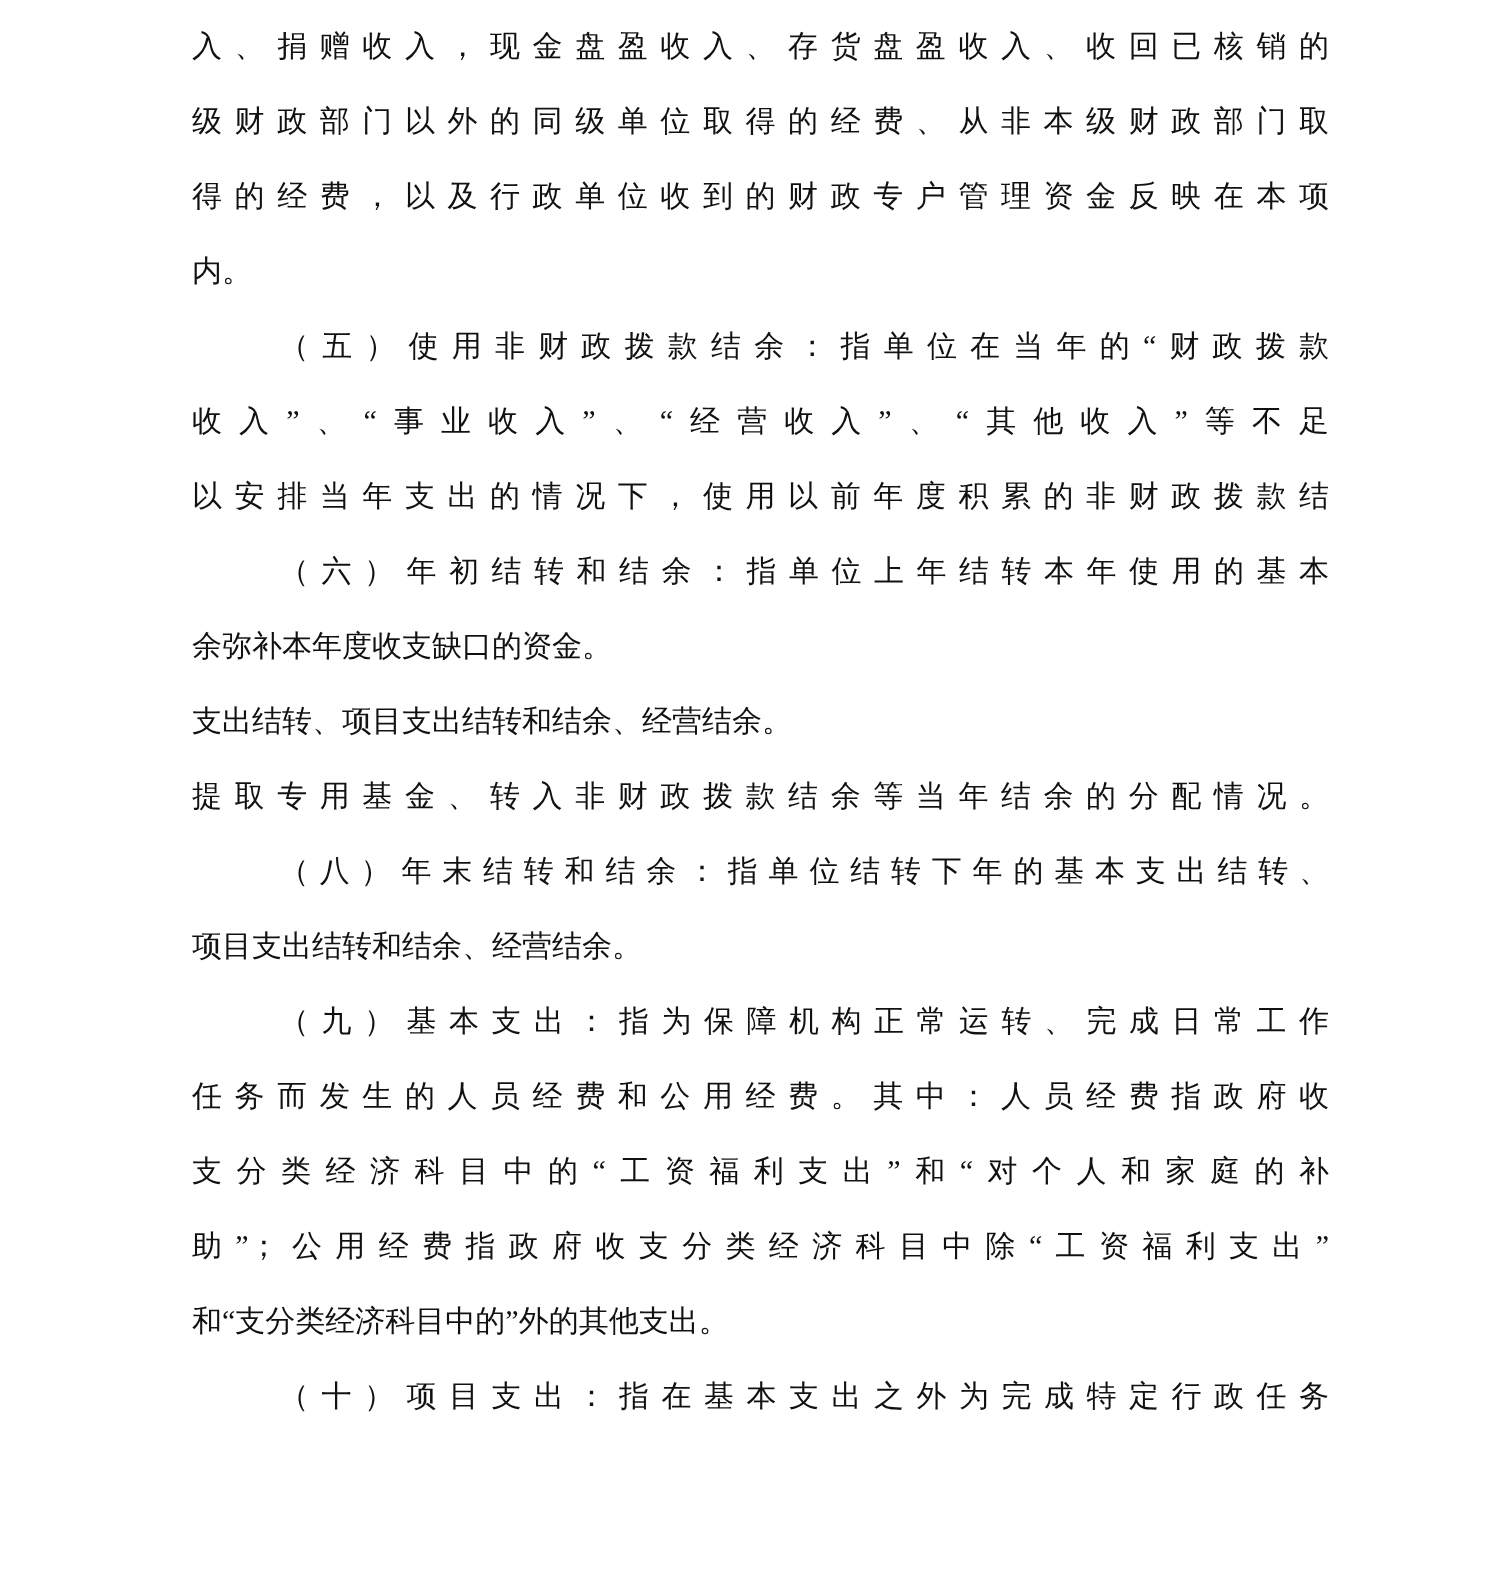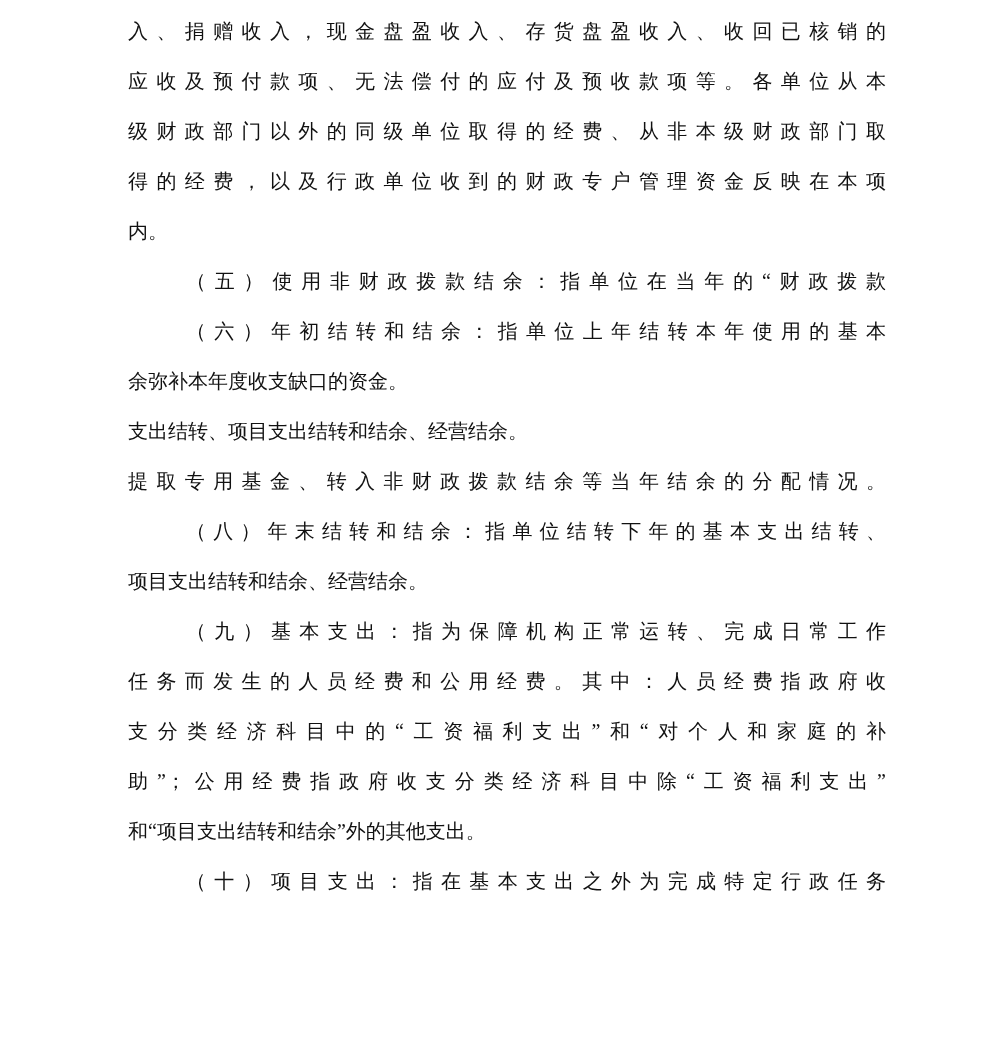--- a/index.html
+++ b/index.html
@@ -37,37 +37,38 @@
   .head {
     font-weight: normal;
   }
 </style>
 </head>
 <body>
 
 <div class="page">
 
   <div class="line j"><span>入、捐赠收入，现金盘盈收入、存货盘盈收入、收回已核销的</span></div>
-  <div class="line j"><span>应收及预付款项、无法偿付的应付及预收款项等。各单位从本</span></div>
   <div class="line j"><span>级财政部门以外的同级单位取得的经费、从非本级财政部门取</span></div>
   <div class="line j"><span>得的经费，以及行政单位收到的财政专户管理资金反映在本项</span></div>
   <div class="line"><span>内。</span></div>
 
   <div class="line j ind"><span class="head">（五）使用非财政拨款结余：</span><span>指单位在当年的“财政拨款</span></div>
+  <div class="line j"><span>收入”、“事业收入”、“经营收入”、“其他收入”等不足</span></div>
+  <div class="line j"><span>以安排当年支出的情况下，使用以前年度积累的非财政拨款结</span></div>
   <div class="line j ind"><span class="head">（六）年初结转和结余：</span><span>指单位上年结转本年使用的基本</span></div>
 
   <div class="line"><span>余弥补本年度收支缺口的资金。</span></div>
   <div class="line"><span>支出结转、项目支出结转和结余、经营结余。</span></div>
 
   <div class="line j"><span>提取专用基金、转入非财政拨款结余等当年结余的分配情况。</span></div>
 
   <div class="line j ind"><span class="head">（八）年末结转和结余：</span><span>指单位结转下年的基本支出结转、</span></div>
   <div class="line"><span>项目支出结转和结余、经营结余。</span></div>
 
   <div class="line j ind"><span class="head">（九）基本支出：</span><span>指为保障机构正常运转、完成日常工作</span></div>
   <div class="line j"><span>任务而发生的人员经费和公用经费。其中：人员经费指政府收</span></div>
   <div class="line j"><span>支分类经济科目中的“工资福利支出”和“对个人和家庭的补</span></div>
   <div class="line j"><span>助”；公用经费指政府收支分类经济科目中除“工资福利支出”</span></div>
-  <div class="line"><span>和“项目支出结转和结余”外的其他支出。</span></div>
+  <div class="line"><span>和“支分类经济科目中的”外的其他支出。</span></div>
 
   <div class="line j ind"><span class="head">（十）项目支出：</span><span>指在基本支出之外为完成特定行政任务</span></div>
 
 </div>
 
 </body></html>

